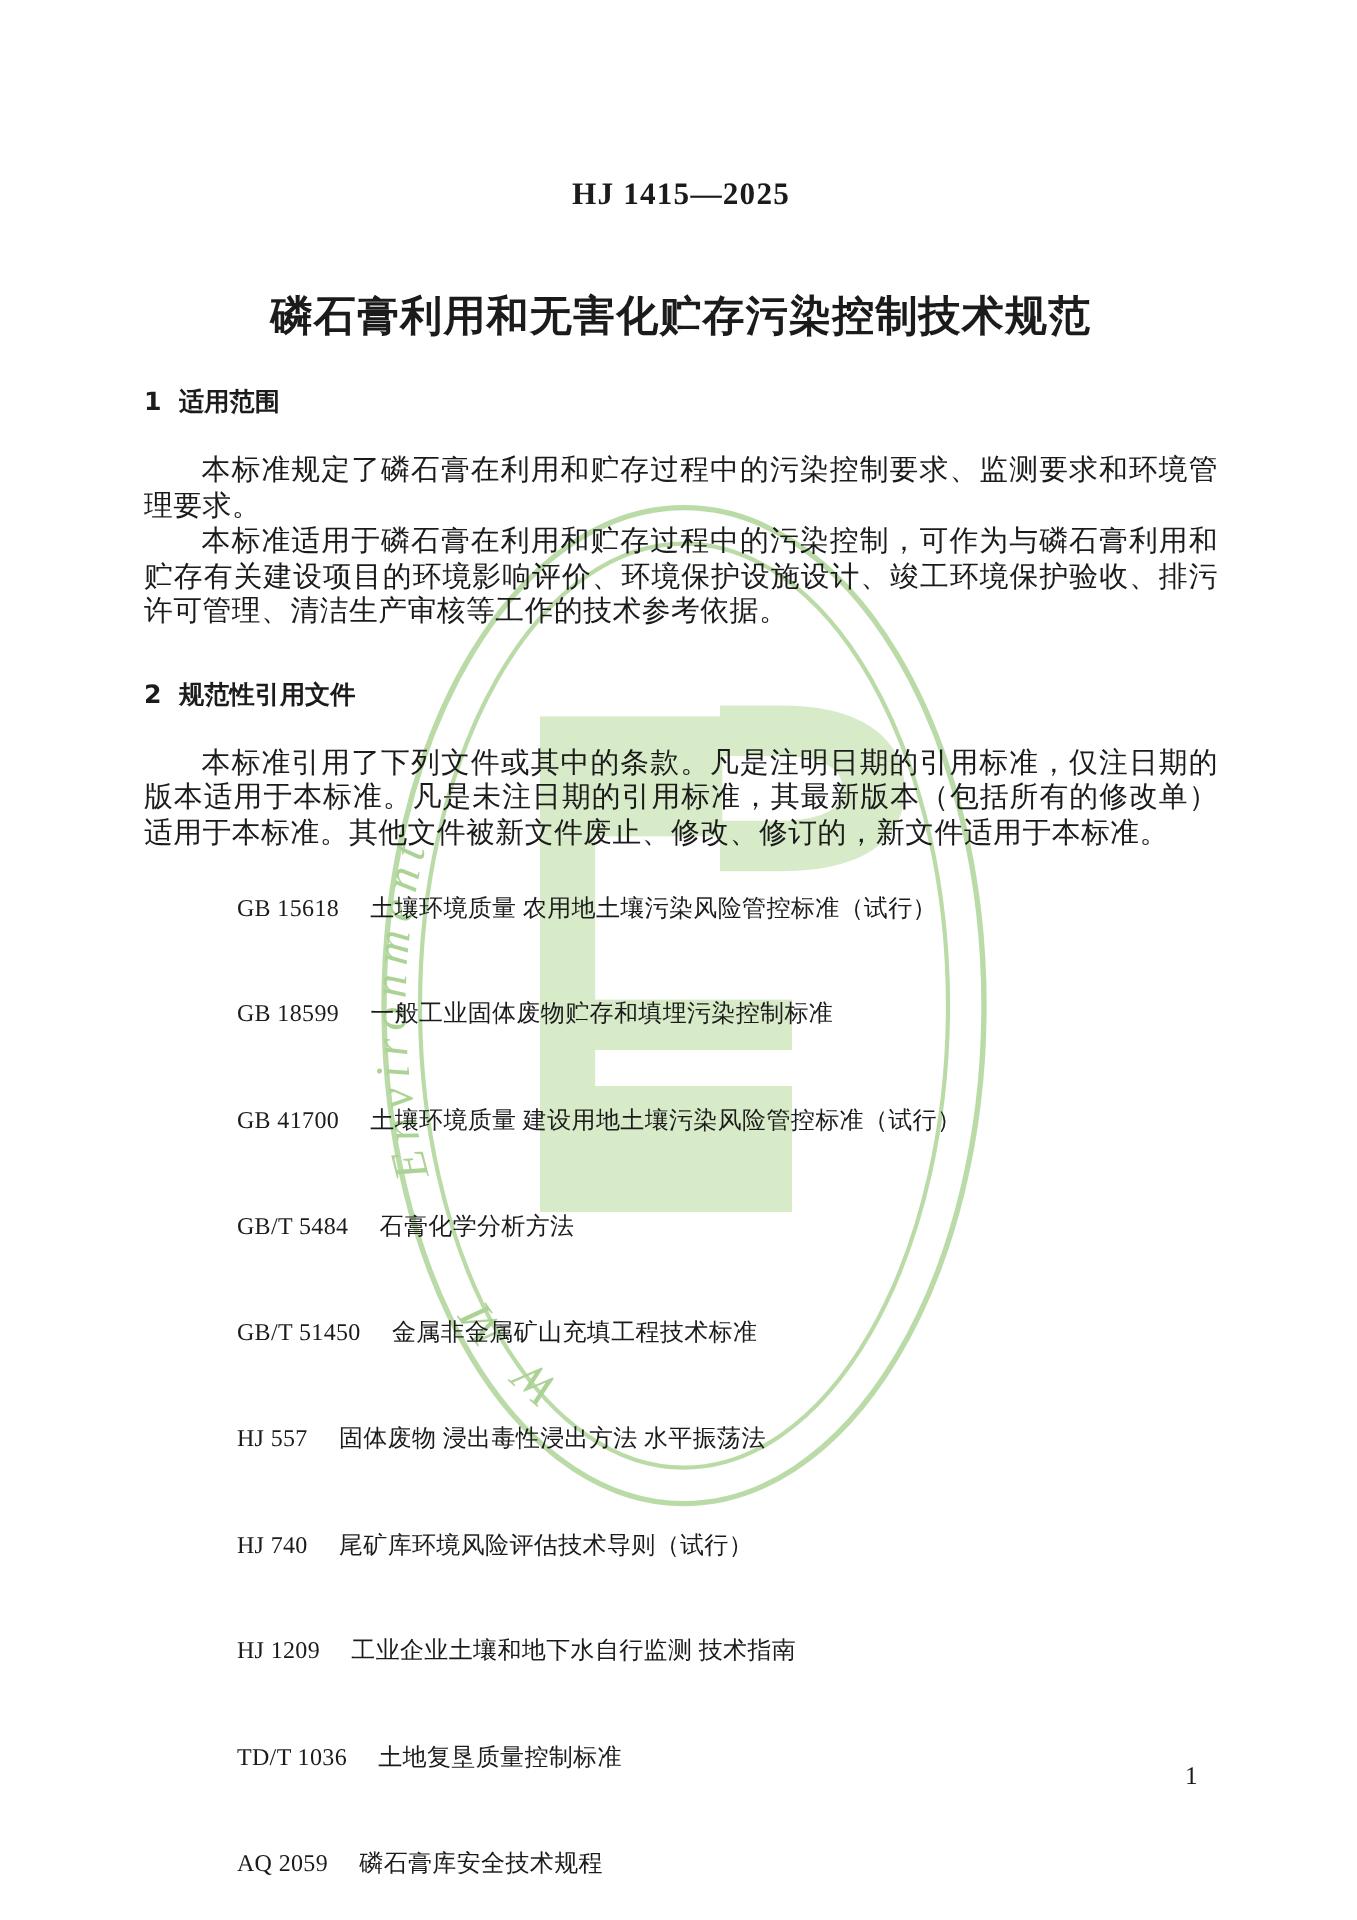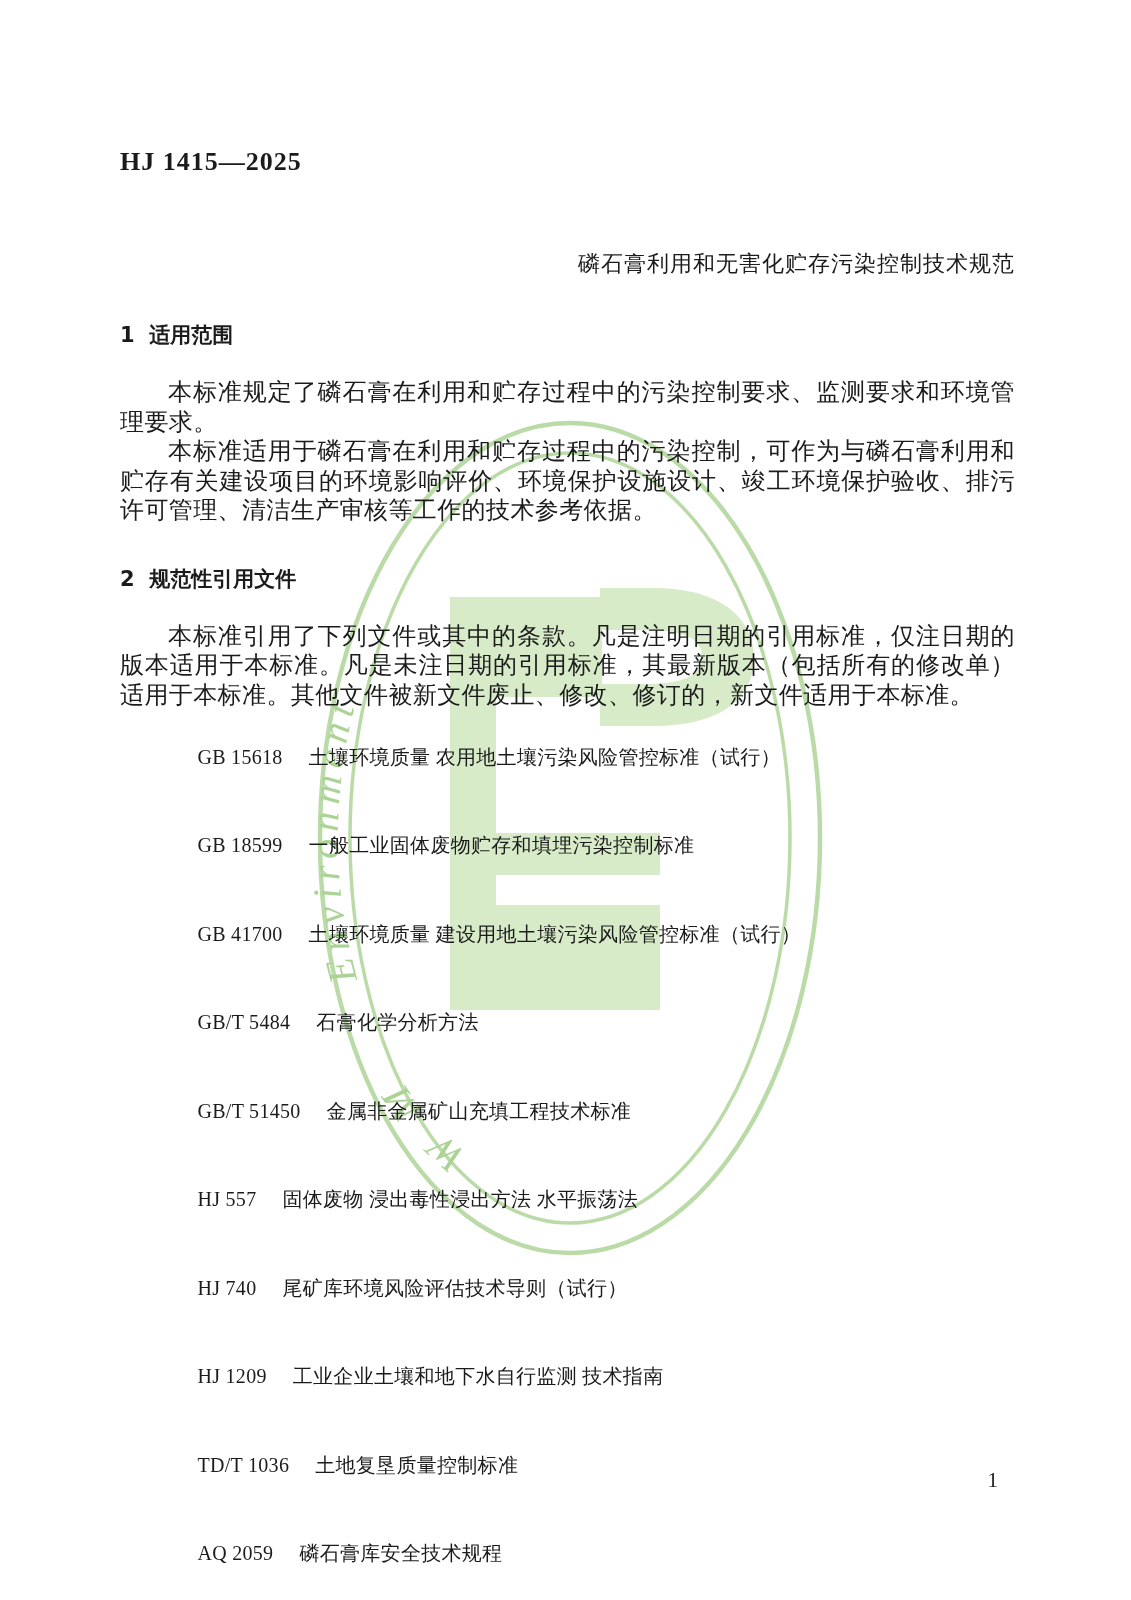--- a/index.html
+++ b/index.html
@@ -19,34 +19,34 @@
     pointer-events: none;
   }
 
   
   .content {
     position: absolute; left: 120px; top: 0; width: 895px; z-index: 2;
   }
 
   .docnum {
     margin-top: 146px;
-    text-align: left;
+    text-align: center;
     font-weight: bold;
     font-size: 26px;
     letter-spacing: 1px;
     line-height: 32px;
     font-family: "Liberation Serif", "DejaVu Serif", serif;
   }
 
   .doc-title {
     margin-top: 64px;
-    text-align: right;
+    text-align: center;
     font-family: "DejaVu Sans", "Liberation Sans", sans-serif;
-    font-weight: normal;
-    font-size: 22px;
+    font-weight: bold;
+    font-size: 35px;
     letter-spacing: 1px;
     line-height: 44px;
   }
 
   .sec-heading {
     font-family: "DejaVu Sans", "Liberation Sans", sans-serif;
     font-weight: bold;
     font-size: 21px;
     line-height: 30px;
     white-space: pre-wrap;

